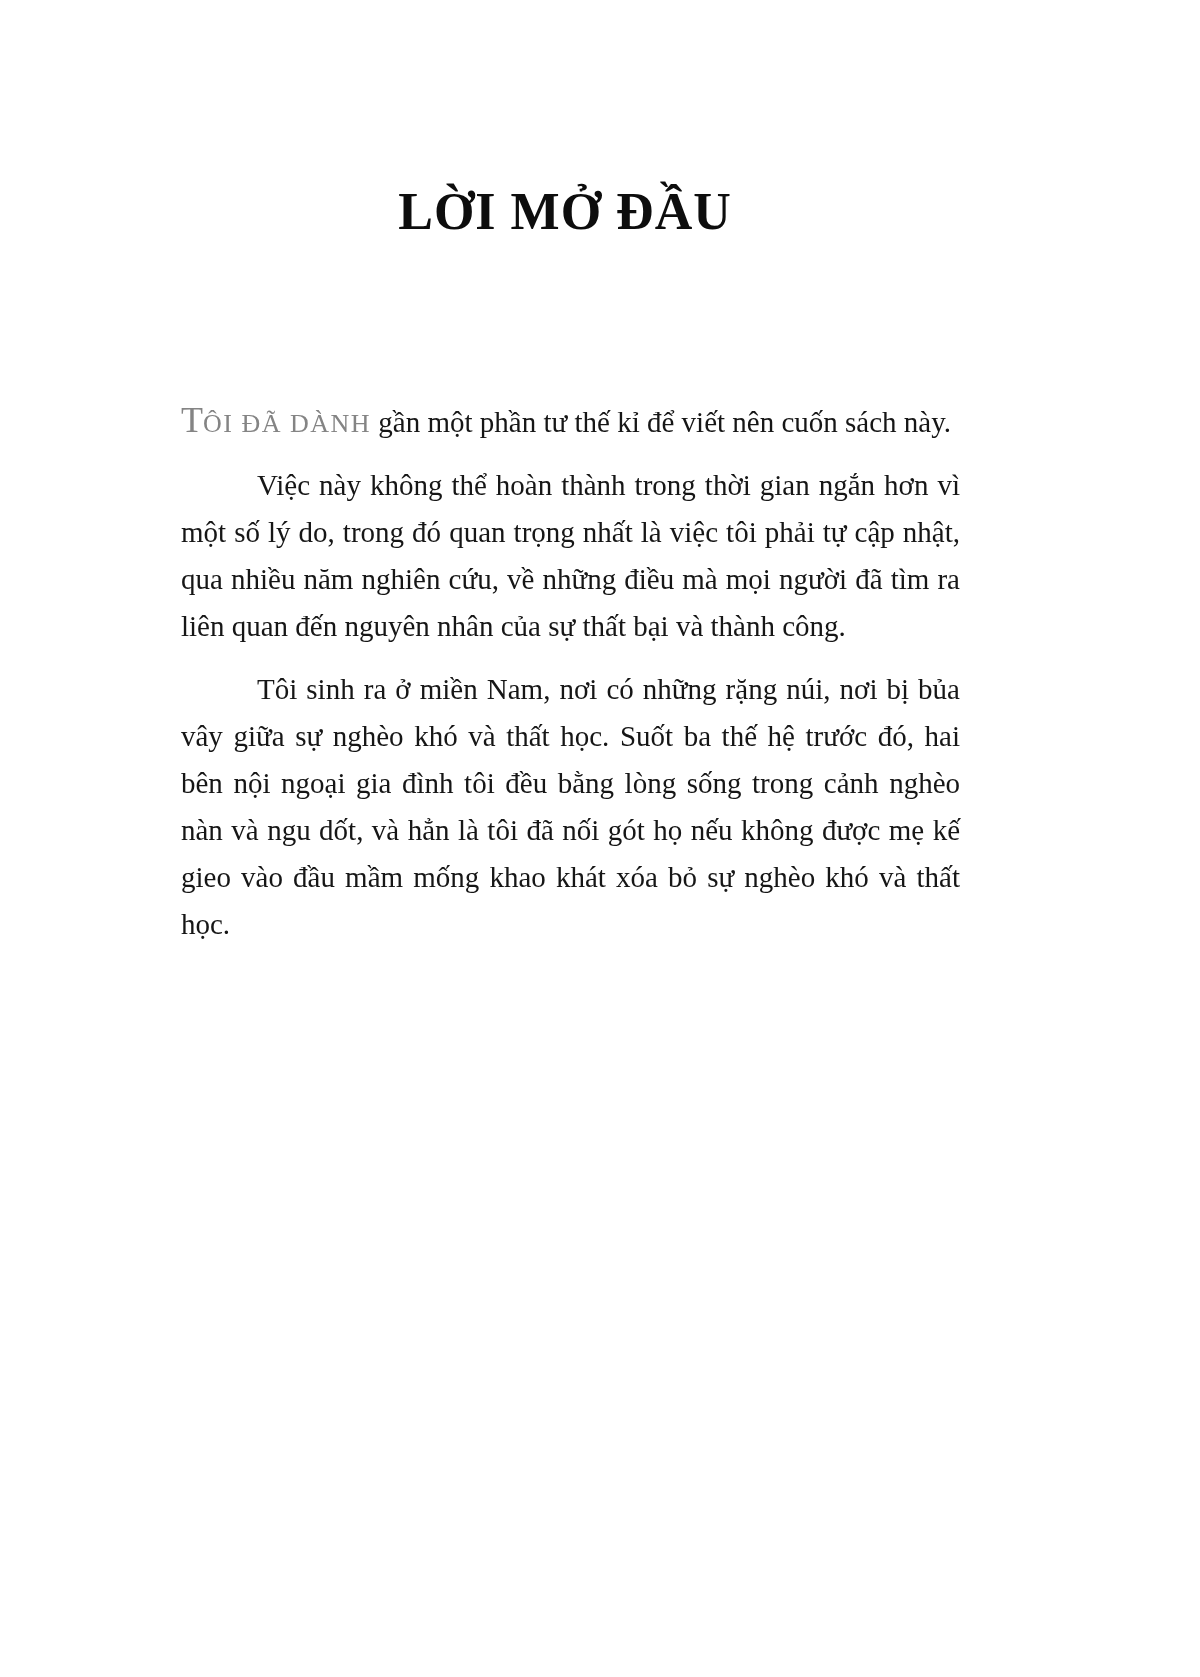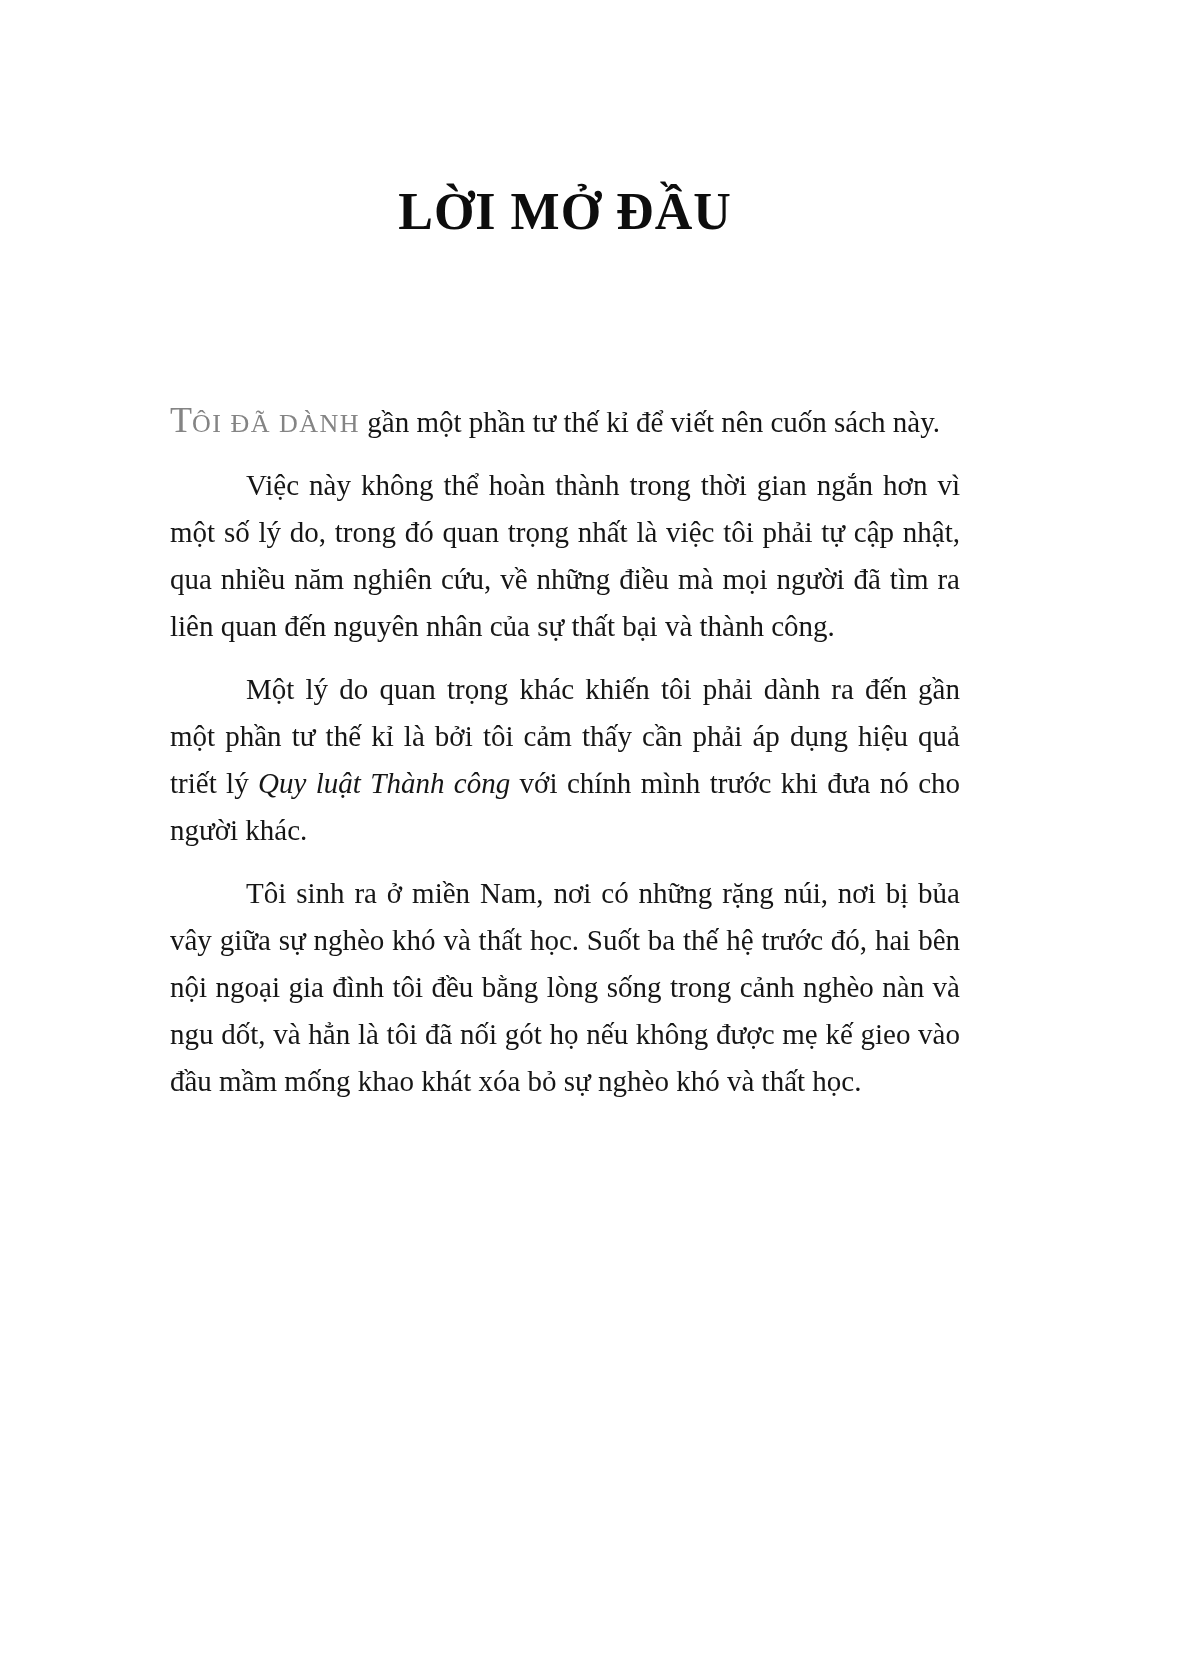--- a/index.html
+++ b/index.html
@@ -28,20 +28,21 @@
     font-family: "Liberation Serif", serif;
     font-weight: 700;
     font-size: 52px;
     letter-spacing: 1px;
     color: #0d0d0d;
   }
   .content {
     font-size: 29px;
     line-height: 1.62;
     text-align: justify;
+    margin-left: 11px;
   }
   .para {
     margin: 0 0 16px 0;
     text-indent: 76px;
   }
   .para.first {
     text-indent: 0;
   }
   .lead-initial {
     color: #848484;
@@ -62,19 +63,18 @@
 
 <div class="page">
   <h1 class="title">LỜI MỞ ĐẦU</h1>
 
   <div class="content">
 
     <p class="para first"><span class="lead-initial">T</span><span class="lead-caps">ÔI ĐÃ DÀNH</span><span> gần một phần tư thế kỉ để viết nên cuốn sách này.</span></p>
 
     <p class="para"><span>Việc này không thể hoàn thành trong thời gian ngắn hơn vì một số lý do, trong đó quan trọng nhất là việc tôi phải tự cập nhật, qua nhiều năm nghiên cứu, về những điều mà mọi người đã tìm ra liên quan đến nguyên nhân của sự thất bại và thành công.</span></p>
 
-    <p class="para"><span>Một lý do quan trọng khác khiến tôi phải dành ra đến gần một phần tư thế kỉ là bởi tôi cảm thấy cần phải áp dụng hiệu quả triết lý </span><span class="italic">Quy luật Thành công</span><span> với chính mình trước khi đưa nó cho người khác.</span></p>
 
     <p class="para"><span>Tôi sinh ra ở miền Nam, nơi có những rặng núi, nơi bị bủa vây giữa sự nghèo khó và thất học. Suốt ba thế hệ trước đó, hai bên nội ngoại gia đình tôi đều bằng lòng sống trong cảnh nghèo nàn và ngu dốt, và hẳn là tôi đã nối gót họ nếu không được mẹ kế gieo vào đầu mầm mống khao khát xóa bỏ sự nghèo khó và thất học.</span></p>
 
 
   </div>
 </div>
 
 </body></html>

